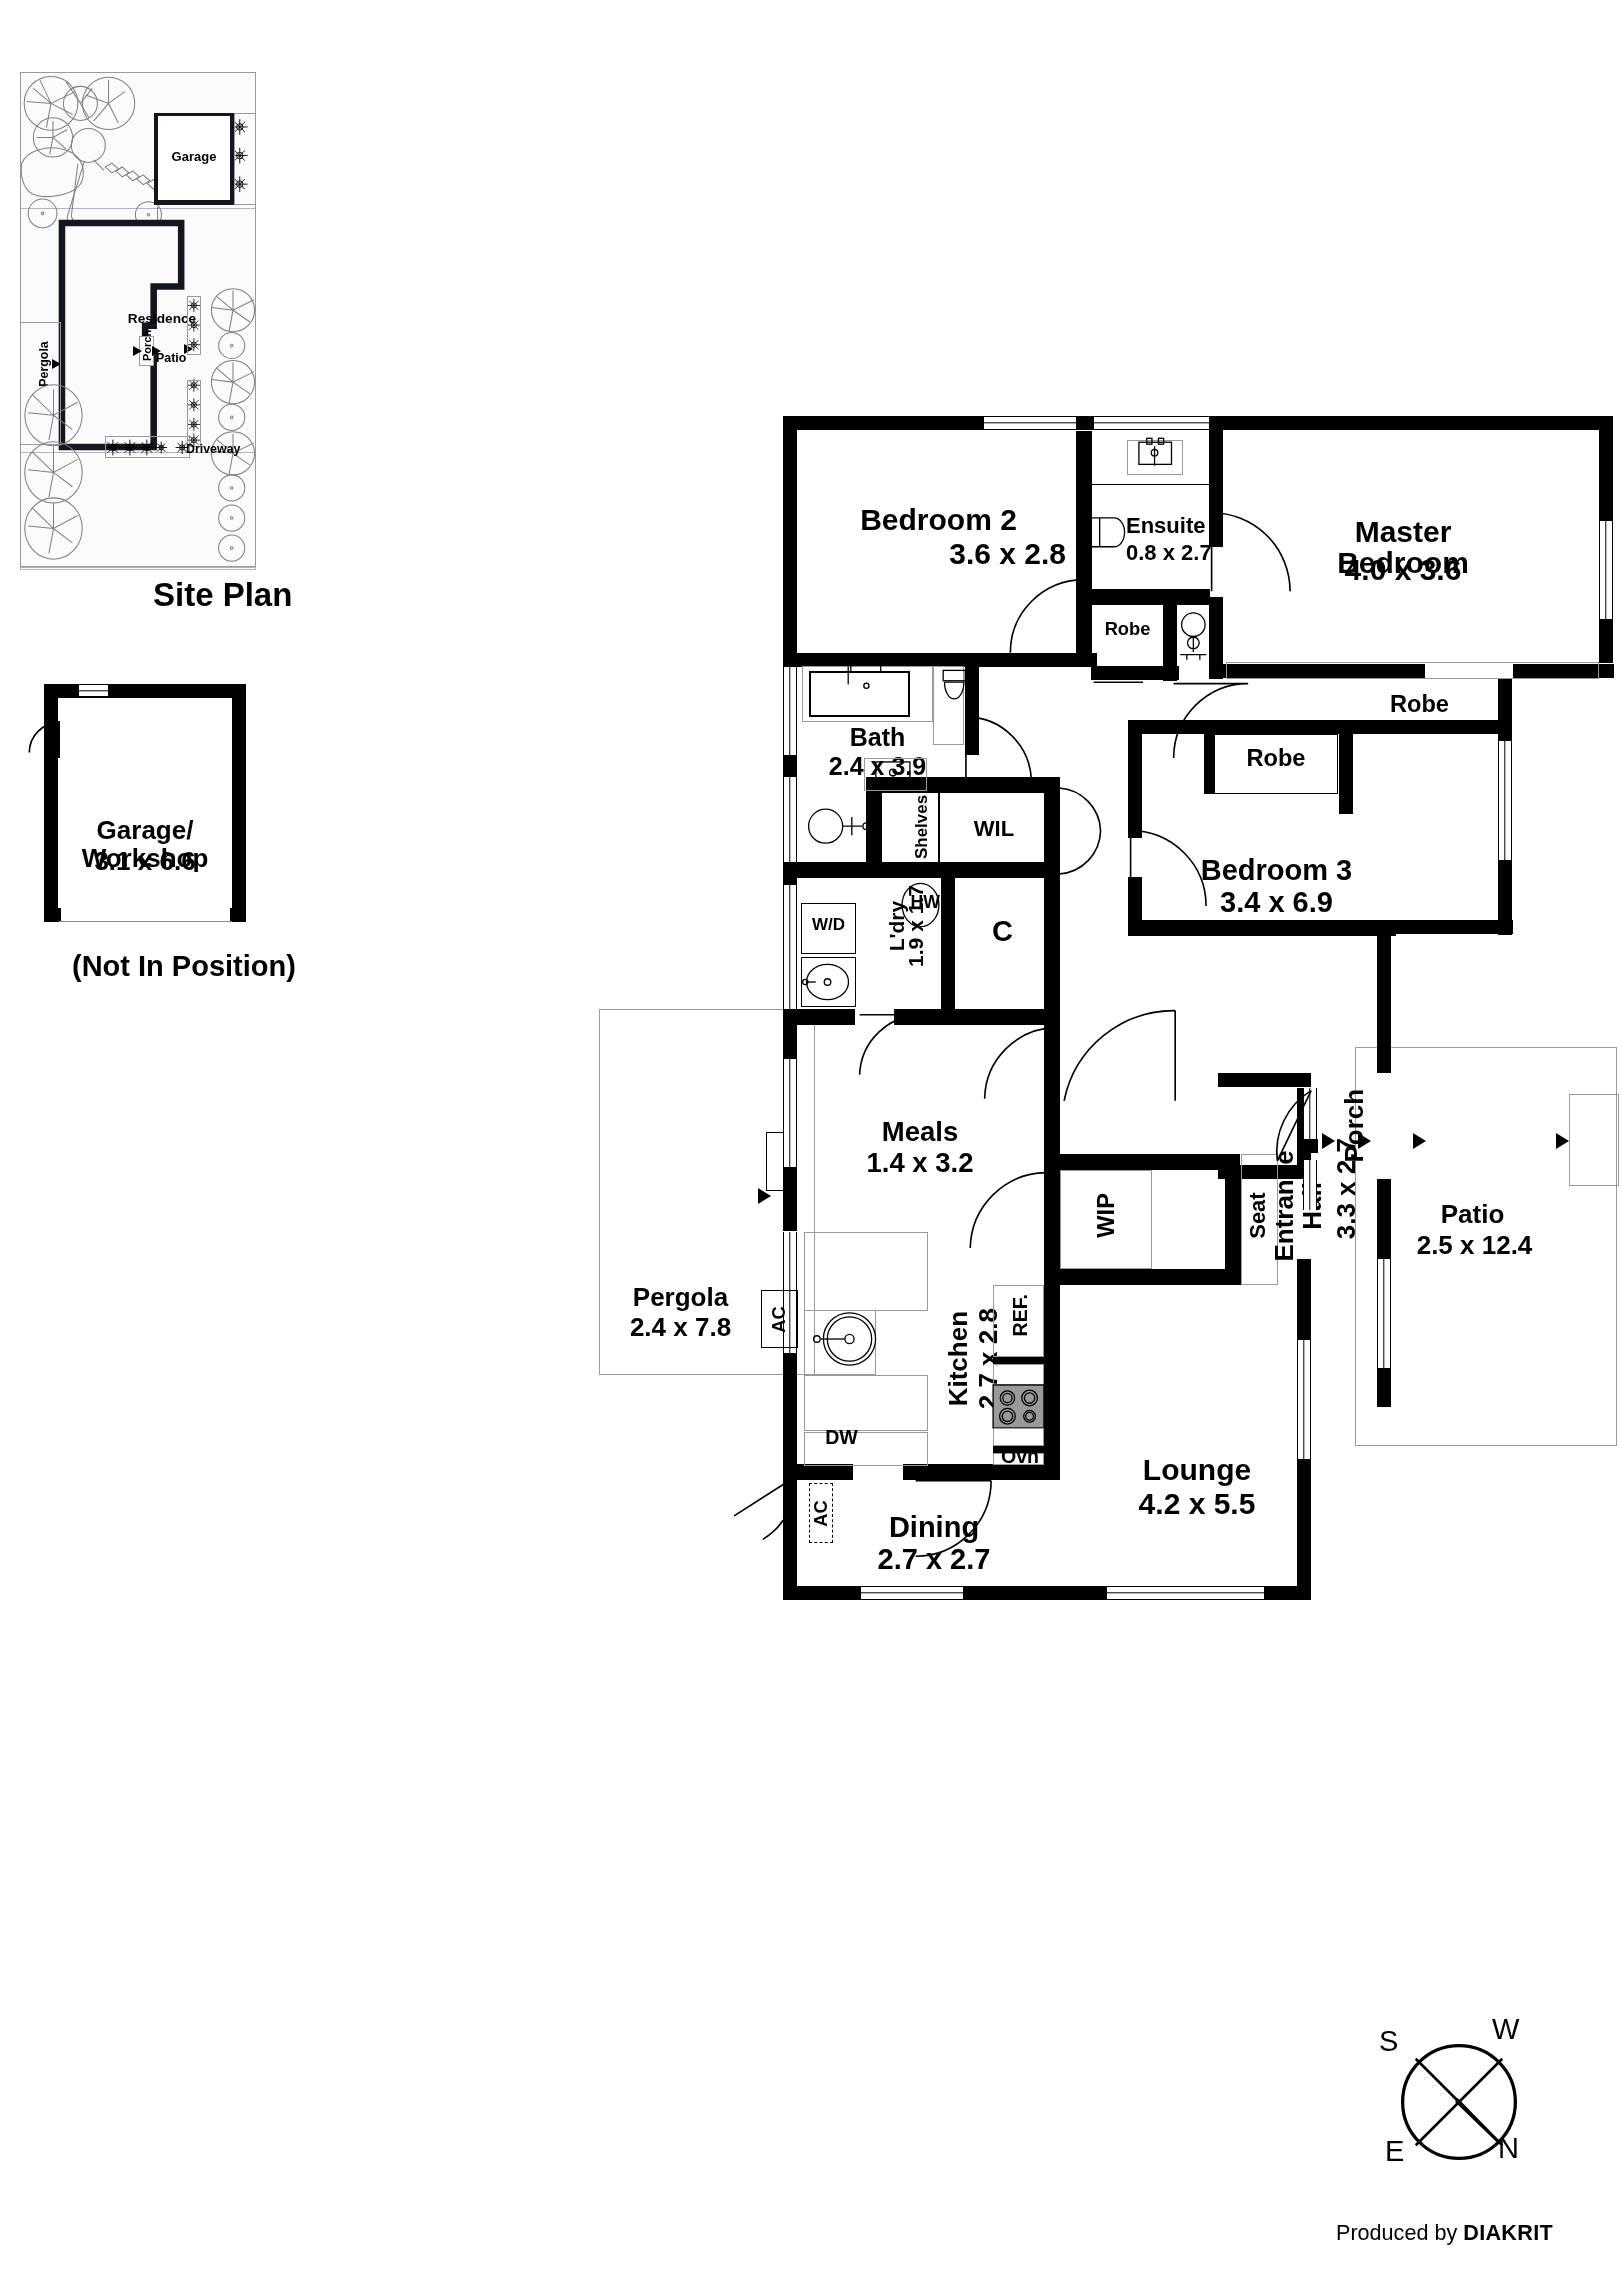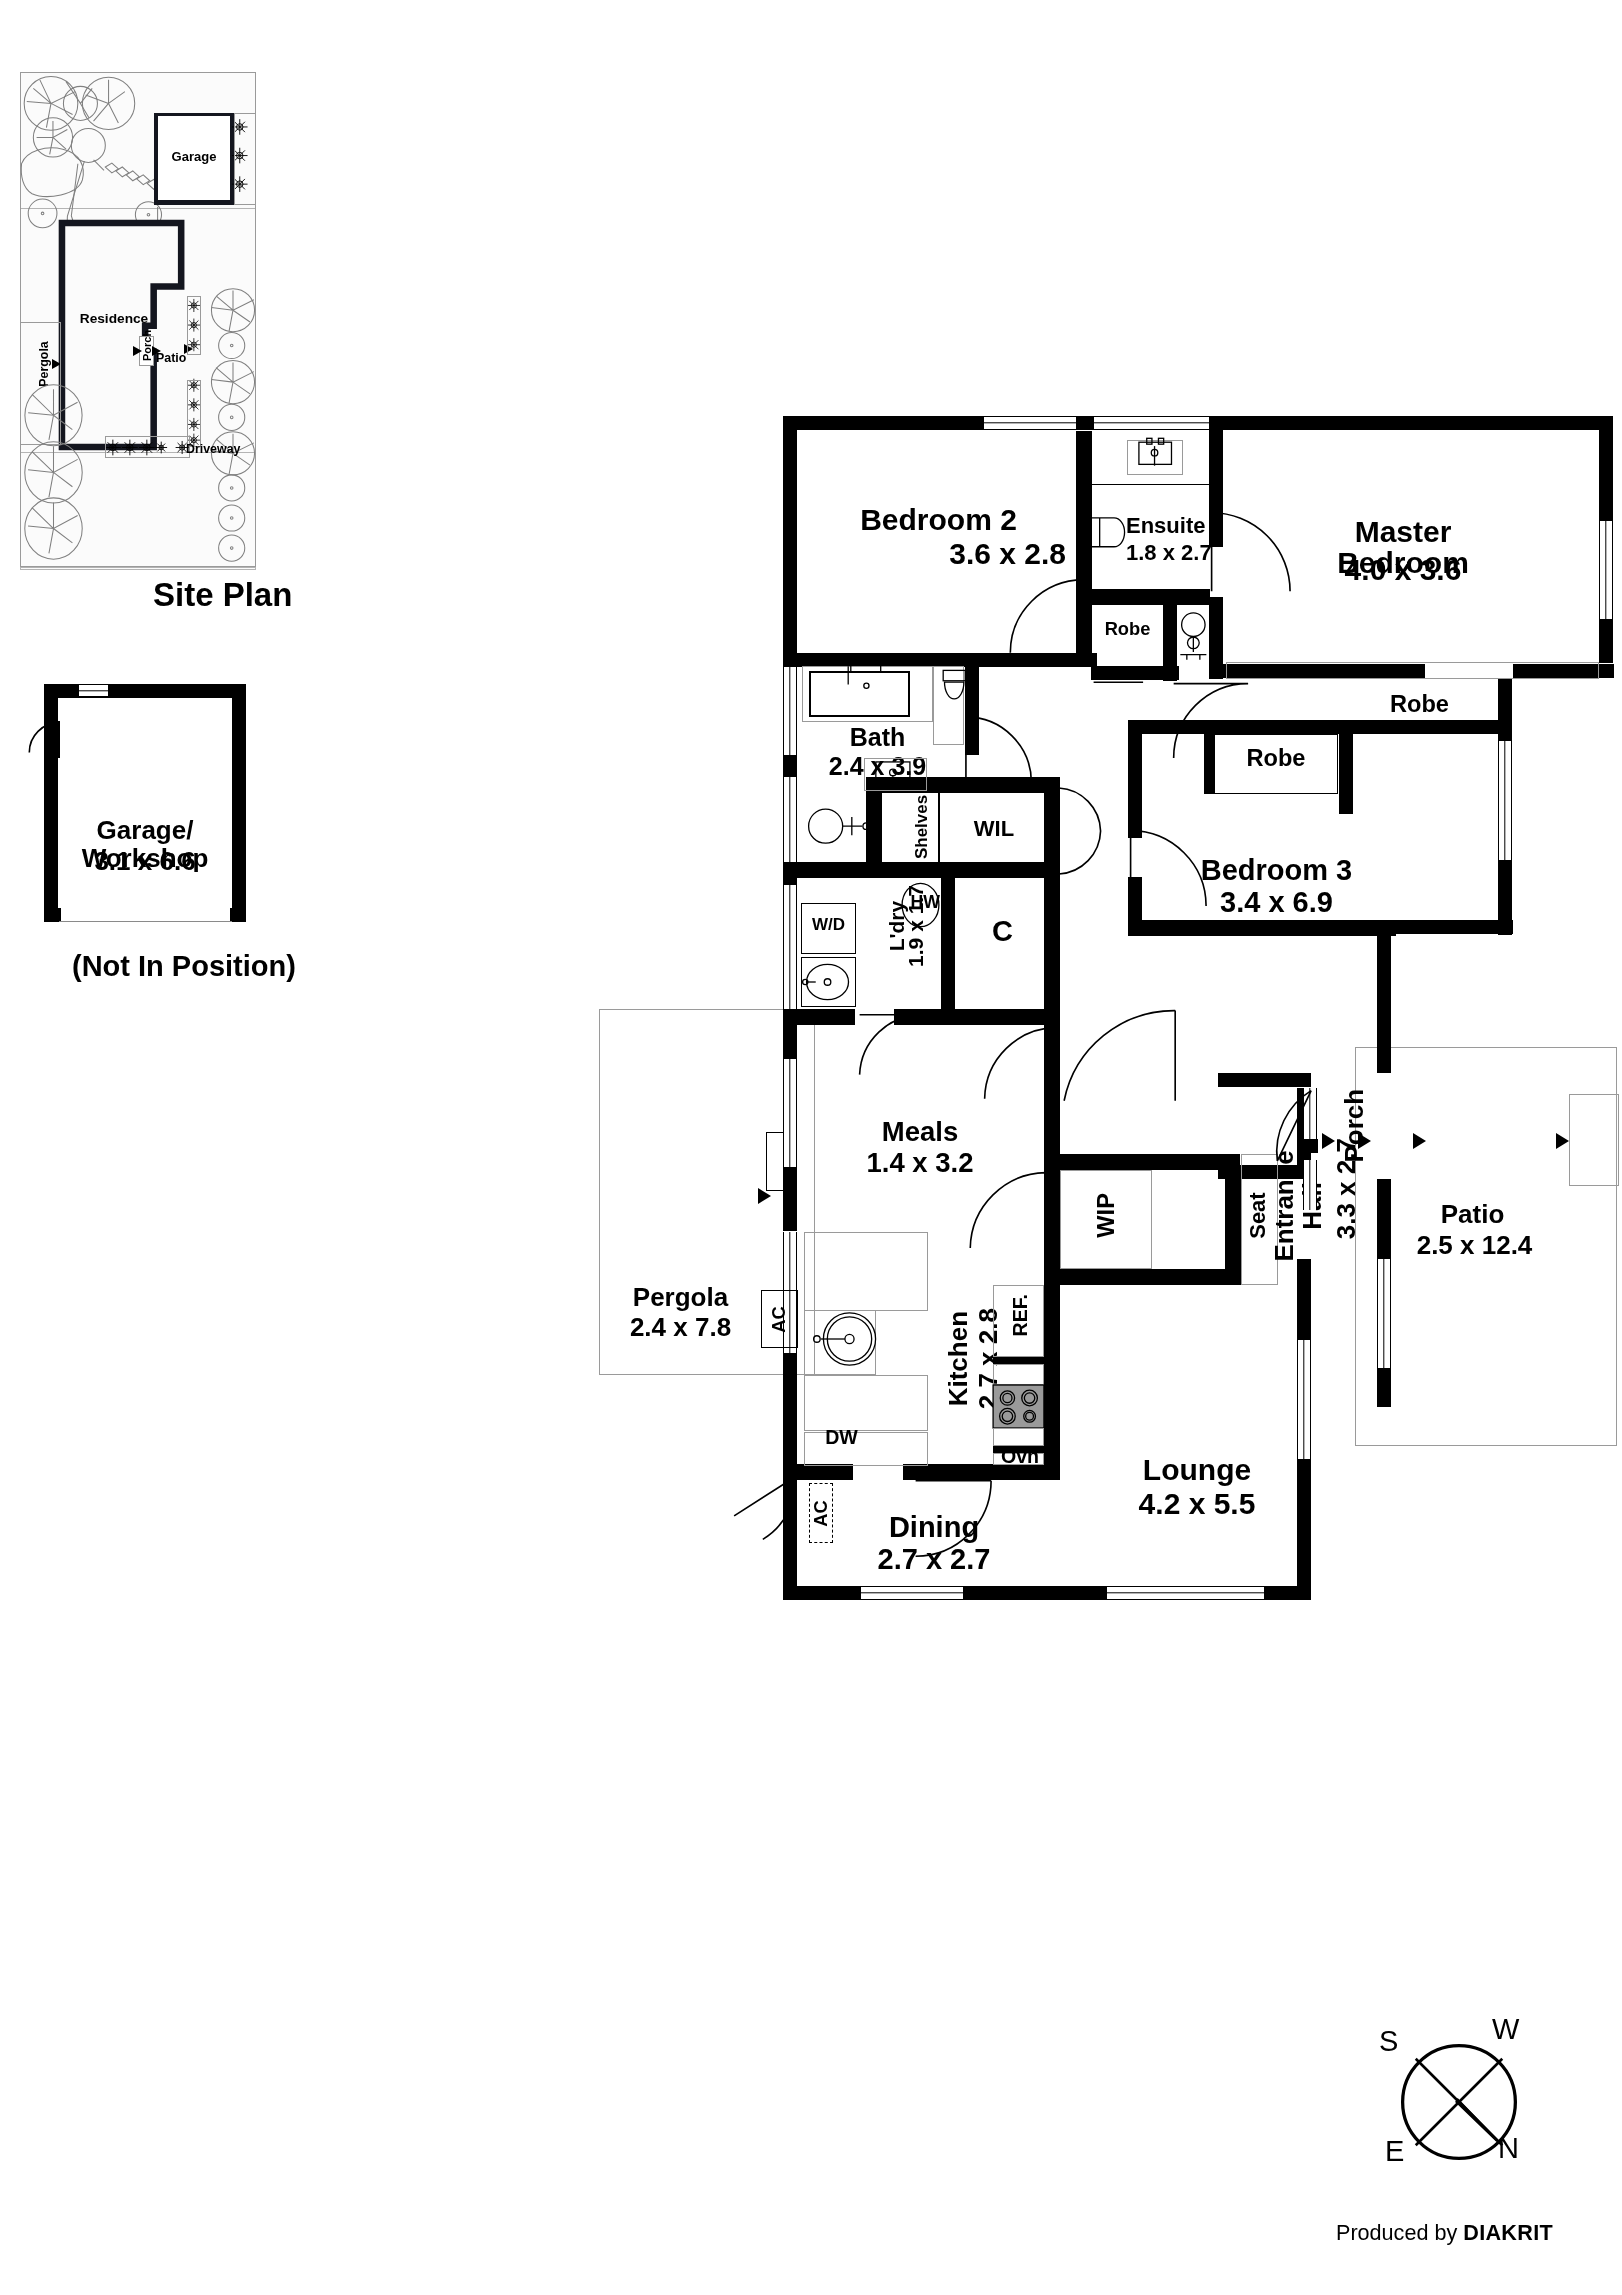--- a/index.html
+++ b/index.html
@@ -102,21 +102,21 @@
           <circle r="5"></circle>
           <path d="M0 -12 L0 12 M-12 0 L12 0 M-8 -8 L8 8 M8 -8 L-8 8"></path>
         </g>
     </g>
   </svg>
   <div class="lite" style="left:234px;top:113px;width:21.6px;height:92px;"></div>
 
   <svg style="left:60px;top:221px;width:131px;height:228px;" viewBox="0 0 200 348" width="131" height="228">
     <path d="M3 3 L185 3 L185 100 L143 100 L143 160 L130 160 L130 200 L143 200 L143 345 L3 345 Z" fill="#fbfbfb" stroke="#14161f" stroke-width="10"></path>
   </svg>
-  <div class="site-lbl" style="left:65px;top:311px;width:98px;text-align:center;font-size:13.7px;">Residence</div>
+  <div class="site-lbl" style="left:65px;top:311px;width:98px;text-align:center;font-size:13.7px;padding-left:48px;">Residence</div>
 
   <div class="lite" style="left:139px;top:336px;width:15px;height:30px;background:#fff;"></div>
   <div class="site-lbl vert" style="left:132px;top:340px;width:30px;text-align:center;font-size:11px;transform:rotate(-90deg);">Porch</div>
   <div class="arrow sm" style="left:133px;top:346px;transform:scaleX(-1);"></div>
   <div class="arrow sm" style="left:152px;top:346px;transform:scaleX(-1);"></div>
 
   <div class="site-lbl" style="left:156px;top:351px;font-size:12.4px;">Patio</div>
   <div class="arrow sm" style="left:184px;top:344px;transform:scaleX(-1);"></div>
 
   <div class="site-lbl vert" style="left:18.3px;top:357px;width:52px;text-align:center;font-size:12.4px;transform:rotate(-90deg);">Pergola</div>
@@ -410,21 +410,21 @@
       </g>
   </svg>
   <div class="thinl" style="left:1091px;top:484px;width:119px;height:1.3px;"></div>
   <svg style="left:1089px;top:514px;width:41px;height:38px;" viewBox="0 0 62 58" width="41" height="38">
     <g class="fix">
         <path d="M2 6 L38 6 A16 22 0 0 1 38 50 L2 50 Z"></path>
         <path d="M16 6 L16 50"></path>
       </g>
   </svg>
   <div class="lbl" style="left:1126px;top:514px;width:118px;text-align:left;font-size:22px;">Ensuite</div>
-  <div class="lbl" style="left:1126px;top:541px;width:118px;text-align:left;font-size:22px;">1.8 x 2.7</div>
+  <div class="lbl" style="left:1126px;top:541px;width:118px;text-align:left;font-size:22px;">0.8 x 2.7</div>
   <svg style="left:1171px;top:609px;width:46px;height:56px;" viewBox="0 0 70 86" width="46" height="56">
     <g class="fix">
         <circle cx="34" cy="24" r="18"></circle>
         <path d="M34 42 L34 66"></path>
         <circle cx="34" cy="52" r="9"></circle>
         <path d="M14 70 L54 70 M24 70 L24 78 M44 70 L44 78"></path>
       </g>
   </svg>
 
   <div class="lbl" style="left:1249px;top:484px;width:308px;font-size:30px;">

